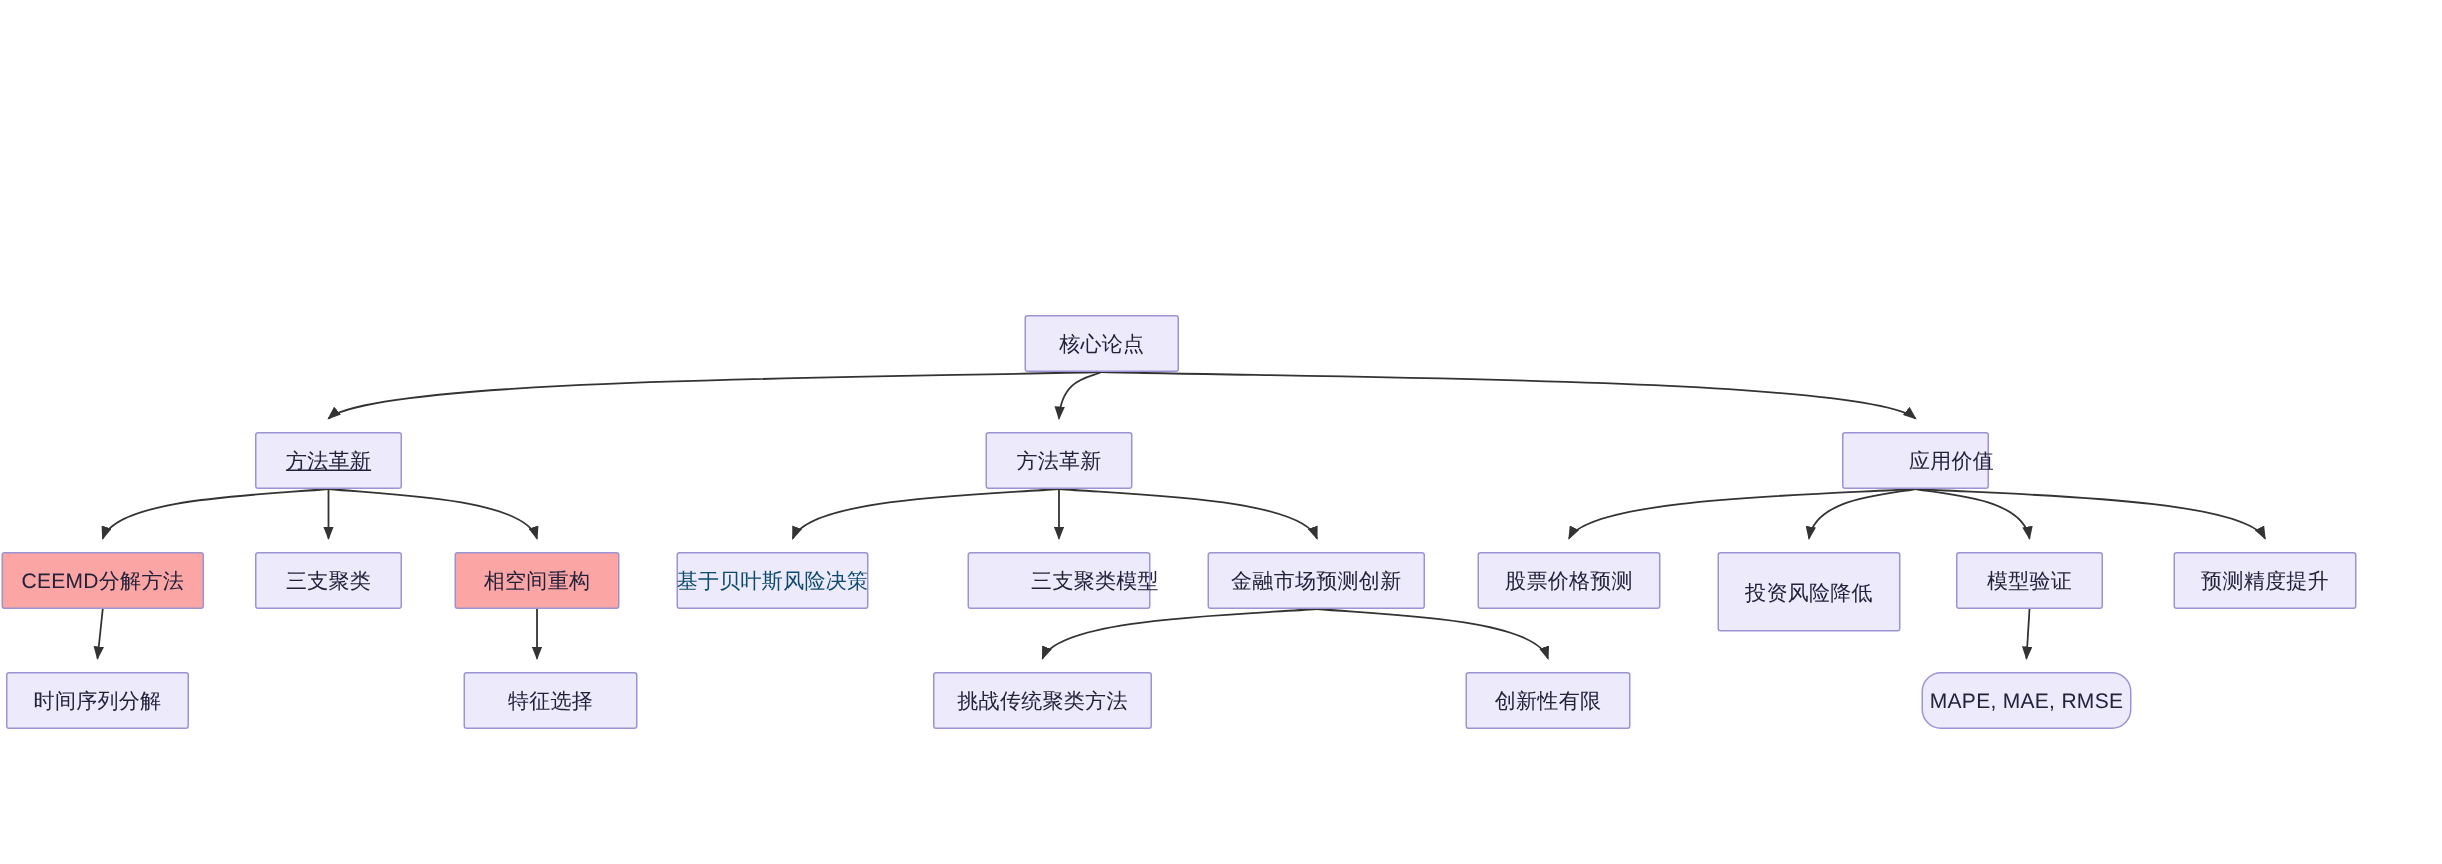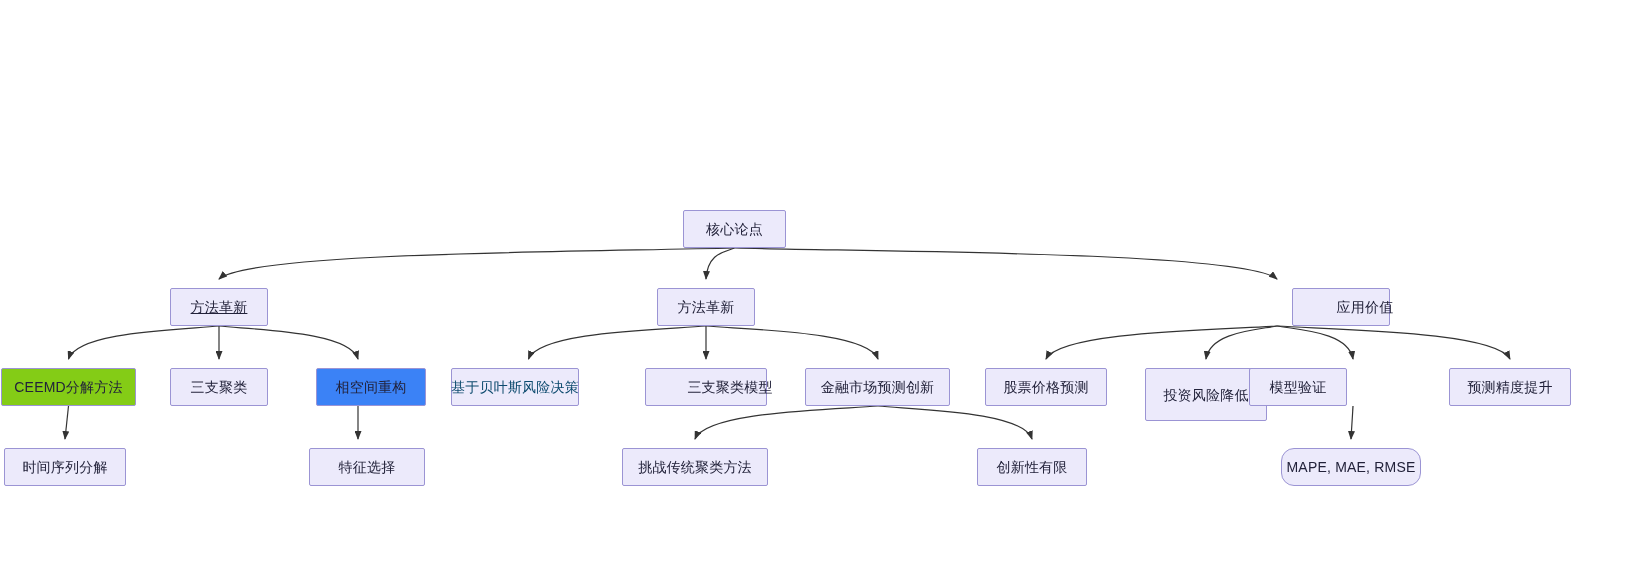--- a/index.html
+++ b/index.html
@@ -80,48 +80,48 @@
   <div id="node-layer">
       <div class="node" style="left: 683px; top: 210px; width: 103px; height: 38px; background: rgb(236, 234, 251); border-color: rgb(155, 148, 212); color: rgb(34, 34, 58);">
         <span class="label">核心论点</span>
       </div>
       <div class="node" style="left: 170px; top: 288px; width: 98px; height: 38px; background: rgb(236, 234, 251); border-color: rgb(155, 148, 212); color: rgb(34, 34, 58); text-decoration: underline;">
         <span class="label">方法革新</span>
       </div>
       <div class="node" style="left: 657px; top: 288px; width: 98px; height: 38px; background: rgb(236, 234, 251); border-color: rgb(155, 148, 212); color: rgb(34, 34, 58);">
         <span class="label">方法革新</span>
       </div>
-      <div class="node" style="left: 1292px; top: 288px; width: 98px; height: 38px; background: rgb(236, 234, 251); border-color: rgb(155, 148, 212); color: rgb(34, 34, 58); padding-left: 48px;">
+      <div class="node" style="left: 1228px; top: 288px; width: 98px; height: 38px; background: rgb(236, 234, 251); border-color: rgb(155, 148, 212); color: rgb(34, 34, 58); padding-left: 48px;">
         <span class="label">应用价值</span>
       </div>
-      <div class="node" style="left: 1px; top: 368px; width: 135px; height: 38px; background: #84cc16; border-color: rgb(155, 148, 212); color: rgb(34, 34, 58);">
+      <div class="node" style="left: 1px; top: 368px; width: 135px; height: 38px; background: #fca5a5; border-color: rgb(155, 148, 212); color: rgb(34, 34, 58);">
         <span class="label">CEEMD分解方法</span>
       </div>
       <div class="node" style="left: 170px; top: 368px; width: 98px; height: 38px; background: rgb(236, 234, 251); border-color: rgb(155, 148, 212); color: rgb(34, 34, 58);">
         <span class="label">三支聚类</span>
       </div>
-      <div class="node" style="left: 316px; top: 368px; width: 110px; height: 38px; background: #3b82f6; border-color: rgb(155, 148, 212); color: rgb(34, 34, 58);">
+      <div class="node" style="left: 303px; top: 368px; width: 110px; height: 38px; background: #fca5a5; border-color: rgb(155, 148, 212); color: rgb(34, 34, 58);">
         <span class="label">相空间重构</span>
       </div>
       <div class="node" style="left: 451px; top: 368px; width: 128px; height: 38px; background: rgb(236, 234, 251); border-color: rgb(155, 148, 212); color: #0c4a6e;">
         <span class="label">基于贝叶斯风险决策</span>
       </div>
       <div class="node" style="left: 645px; top: 368px; width: 122px; height: 38px; background: rgb(236, 234, 251); border-color: rgb(155, 148, 212); color: rgb(34, 34, 58); padding-left: 48px;">
         <span class="label">三支聚类模型</span>
       </div>
       <div class="node" style="left: 805px; top: 368px; width: 145px; height: 38px; background: rgb(236, 234, 251); border-color: rgb(155, 148, 212); color: rgb(34, 34, 58);">
         <span class="label">金融市场预测创新</span>
       </div>
       <div class="node" style="left: 985px; top: 368px; width: 122px; height: 38px; background: rgb(236, 234, 251); border-color: rgb(155, 148, 212); color: rgb(34, 34, 58);">
         <span class="label">股票价格预测</span>
       </div>
       <div class="node" style="left: 1145px; top: 368px; width: 122px; height: 53px; background: rgb(236, 234, 251); border-color: rgb(155, 148, 212); color: rgb(34, 34, 58);">
         <span class="label">投资风险降低</span>
       </div>
-      <div class="node" style="left: 1249px; top: 368px; width: 98px; height: 38px; background: rgb(236, 234, 251); border-color: rgb(155, 148, 212); color: rgb(34, 34, 58);">
+      <div class="node" style="left: 1304px; top: 368px; width: 98px; height: 38px; background: rgb(236, 234, 251); border-color: rgb(155, 148, 212); color: rgb(34, 34, 58);">
         <span class="label">模型验证</span>
       </div>
       <div class="node" style="left: 1449px; top: 368px; width: 122px; height: 38px; background: rgb(236, 234, 251); border-color: rgb(155, 148, 212); color: rgb(34, 34, 58);">
         <span class="label">预测精度提升</span>
       </div>
       <div class="node" style="left: 4px; top: 448px; width: 122px; height: 38px; background: rgb(236, 234, 251); border-color: rgb(155, 148, 212); color: rgb(34, 34, 58);">
         <span class="label">时间序列分解</span>
       </div>
       <div class="node" style="left: 309px; top: 448px; width: 116px; height: 38px; background: rgb(236, 234, 251); border-color: rgb(155, 148, 212); color: rgb(34, 34, 58);">
         <span class="label">特征选择</span>

